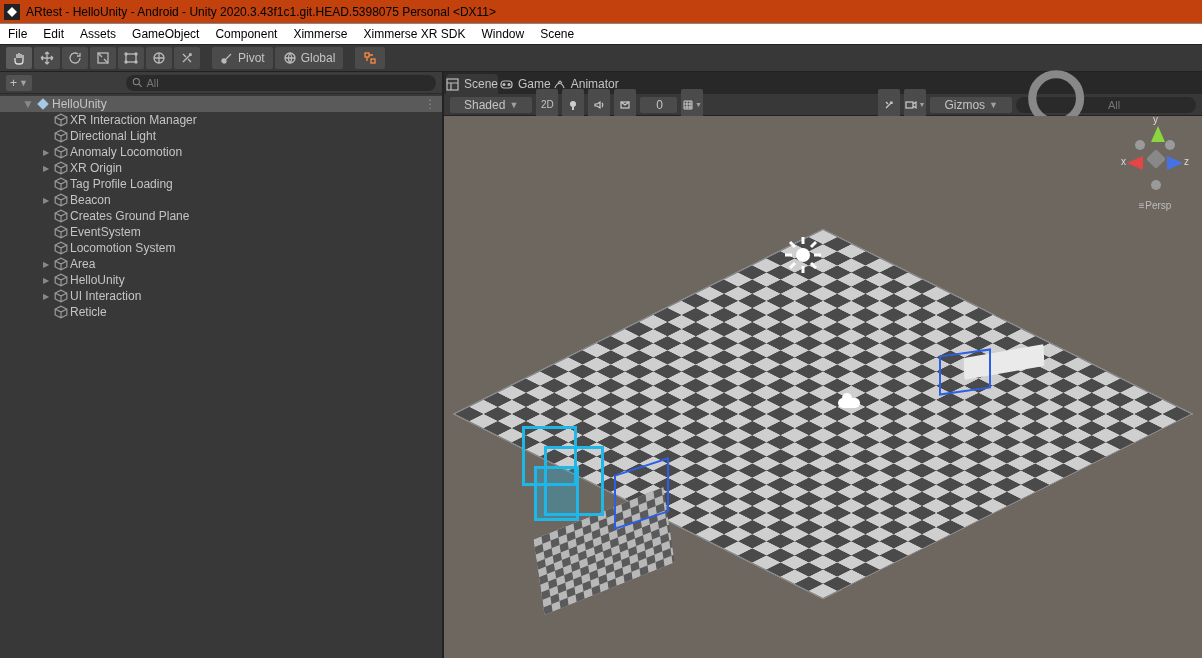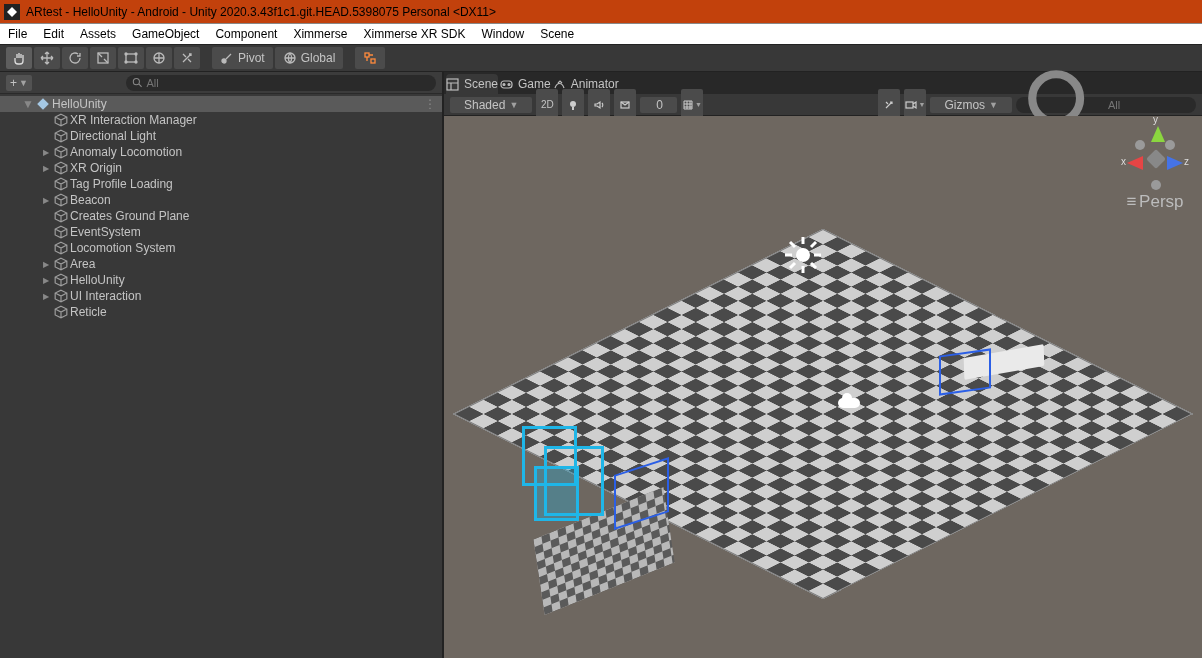--- a/index.html
+++ b/index.html
@@ -70,21 +70,21 @@
     box-shadow: 0 0 0 2px #888;
   }
   .sun { position:absolute; left:50%; top:22%; transform:translateX(-40px); }
   .sun svg{width:40px;height:40px;}
   .cloud { position:absolute; left:52%; top:52%; }
   .cloud-shape{width:22px;height:10px;background:#fff;border-radius:10px;position:relative;}
   .cloud-shape:before{content:"";position:absolute;width:10px;height:10px;background:#fff;border-radius:50%;top:-5px;left:4px;}
   
   .axis-overlay{position:absolute; right:12px; top:12px; width:70px; text-align:center;}
   .axis-overlay .axis-gizmo{width:60px;height:60px;margin:0 auto;position:relative;}
-  .axis-overlay .persp{color:#bcbcbc; font-size:17px; margin-top:4px;}
+  .axis-overlay .persp{color:#bcbcbc; font-size:10px; margin-top:12px;}
   .axis-cone{position:absolute;width:0;height:0;}
   .axis-y{left:26px;top:-2px;border-left:7px solid transparent;border-right:7px solid transparent;border-bottom:16px solid #8bd63f;}
   .axis-x{left:2px;top:28px;border-top:7px solid transparent;border-bottom:7px solid transparent;border-right:16px solid #e64545;}
   .axis-z{right:2px;top:28px;border-top:7px solid transparent;border-bottom:7px solid transparent;border-left:16px solid #4573e6;}
   .axis-label{position:absolute;font-size:10px;color:#ddd;}
   .axis-label.y{left:28px;top:-14px;} .axis-label.x{left:-4px;top:28px;} .axis-label.z{right:-4px;top:28px;}
   .axis-center{position:absolute;left:24px;top:24px;width:14px;height:14px;background:#888;border-radius:2px;transform:rotate(45deg);}
   .axis-neg{position:absolute;width:10px;height:10px;background:#9a9a9a;border-radius:50%;}
   .axis-neg.a{left:10px;top:12px;} .axis-neg.b{right:10px;top:12px;} .axis-neg.c{left:26px;bottom:-2px;}
 

